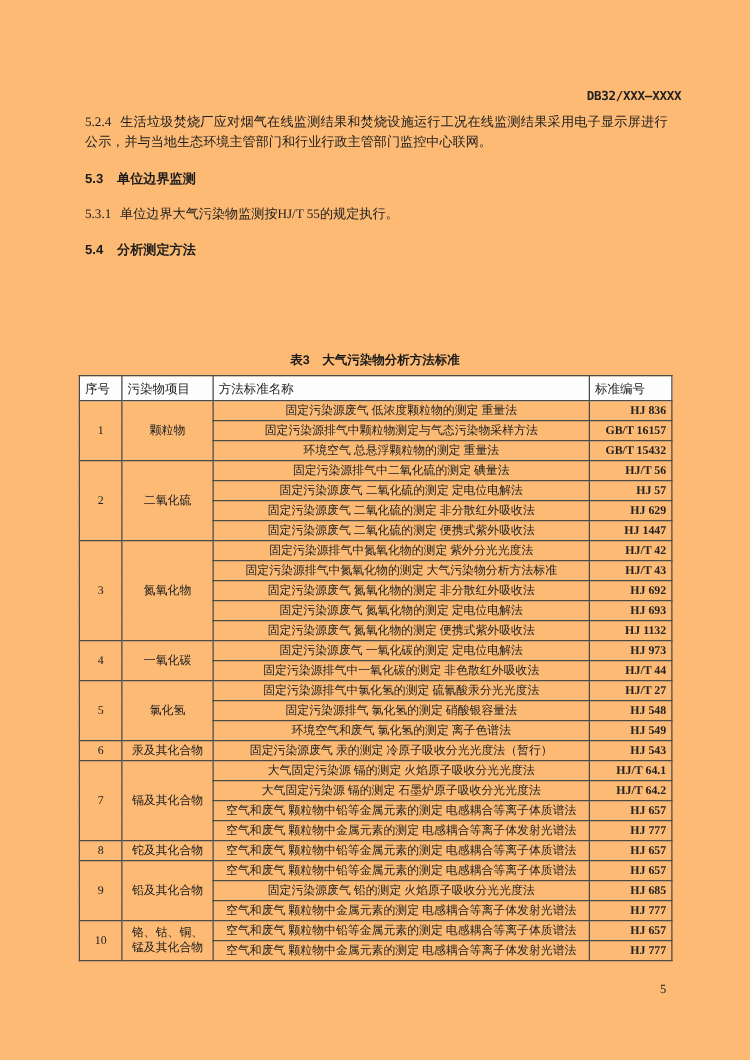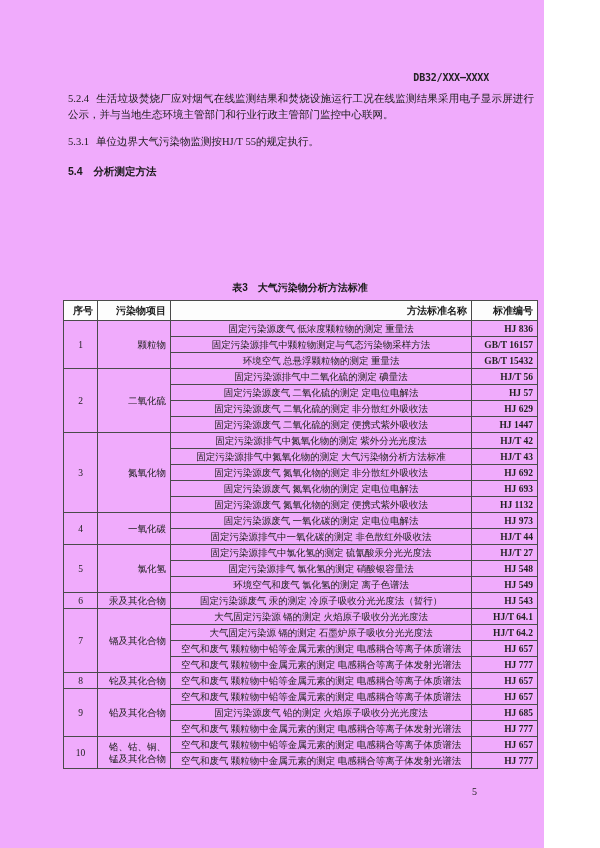--- a/index.html
+++ b/index.html
@@ -1,21 +1,21 @@
 <!DOCTYPE html>
 <html><head>
 <meta charset="utf-8">
 <style>
   html,body { margin:0; padding:0; }
   body {
     width:600px; height:848px; background:#ffffff;
     font-family:"Liberation Serif","DejaVu Serif",serif;
     color:#1c1c1c;
   }
-  .page { position:relative; width:544px; height:848px; background:#f0abfc; overflow:hidden; }
+  .page { position:relative; width:600px; height:848px; background:#fdba74; overflow:hidden; }
 
   .header-code {
     position:absolute; top:72px; right:55px;
     font-family:"DejaVu Sans Mono","Liberation Mono",monospace;
     font-size:10px; font-weight:bold; color:#222; letter-spacing:-0.2px;
   }
 
   .content {
     position:absolute; left:68px; top:91px; width:466px;
     font-size:10.5px; line-height:15.5px; text-align:justify;
@@ -37,41 +37,42 @@
     text-align:center; font-weight:bold; font-size:10px;
     font-family:"Liberation Sans","DejaVu Sans",sans-serif;
     margin-bottom:5px; color:#1a1a1a;
   }
   table.std {
     border-collapse:collapse; width:474px; table-layout:fixed;
     font-size:9.5px; color:#222; border:1.5px solid #3c3c3c;
   }
   table.std th, table.std td { border:1px solid #4a4a4a; padding:0 4px; }
   table.std thead th {
-    height:19px; font-weight:bold; font-size:10px; text-align:right;
+    height:19px; font-weight:normal; font-size:10px; text-align:left;
     background:#fdfdfd;
   }
   table.std td { height:15px; line-height:12px; }
   td.c-no { text-align:center; }
-  td.c-pol { text-align:right; line-height:13px; }
+  td.c-pol { text-align:center; line-height:13px; }
   td.c-method { text-align:center; white-space:nowrap; overflow:hidden; padding-left:7px; }
   td.c-code { text-align:right; font-weight:bold; white-space:nowrap; }
 
   .page-num { position:absolute; top:786px; right:67px; font-size:10px; color:#222; }
 </style>
 </head>
 <body>
 
 <div class="page">
 
   <div class="header-code">DB32/XXX—XXXX</div>
 
   <div class="content">
     <p class="para"><span class="num">5.2.4</span><span>生活垃圾焚烧厂应对烟气在线监测结果和焚烧设施运行工况在线监测结果采用电子显示屏进行公示，并与当地生态环境主管部门和行业行政主管部门监控中心联网。</span></p>
 
+    <p class="sect mt-h"><span class="num">5.3</span><span>单位边界监测</span></p>
 
     <p class="para mt-p"><span class="num">5.3.1</span><span>单位边界大气污染物监测按HJ/T 55的规定执行。</span></p>
 
 
     <p class="sect mt-h"><span class="num">5.4</span><span>分析测定方法</span></p>
 
   </div>
 
   <div class="tableblock">
     <div class="tbl-title">表3　大气污染物分析方法标准</div>

